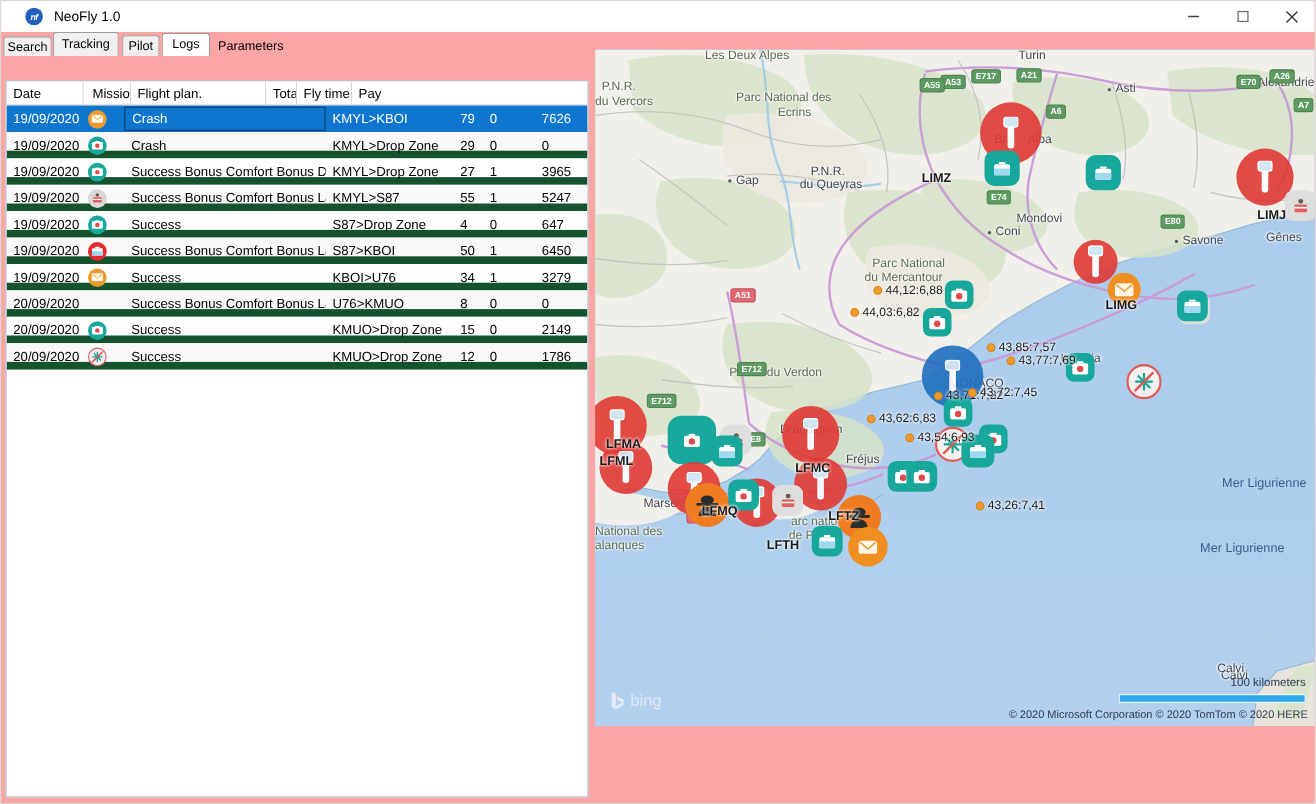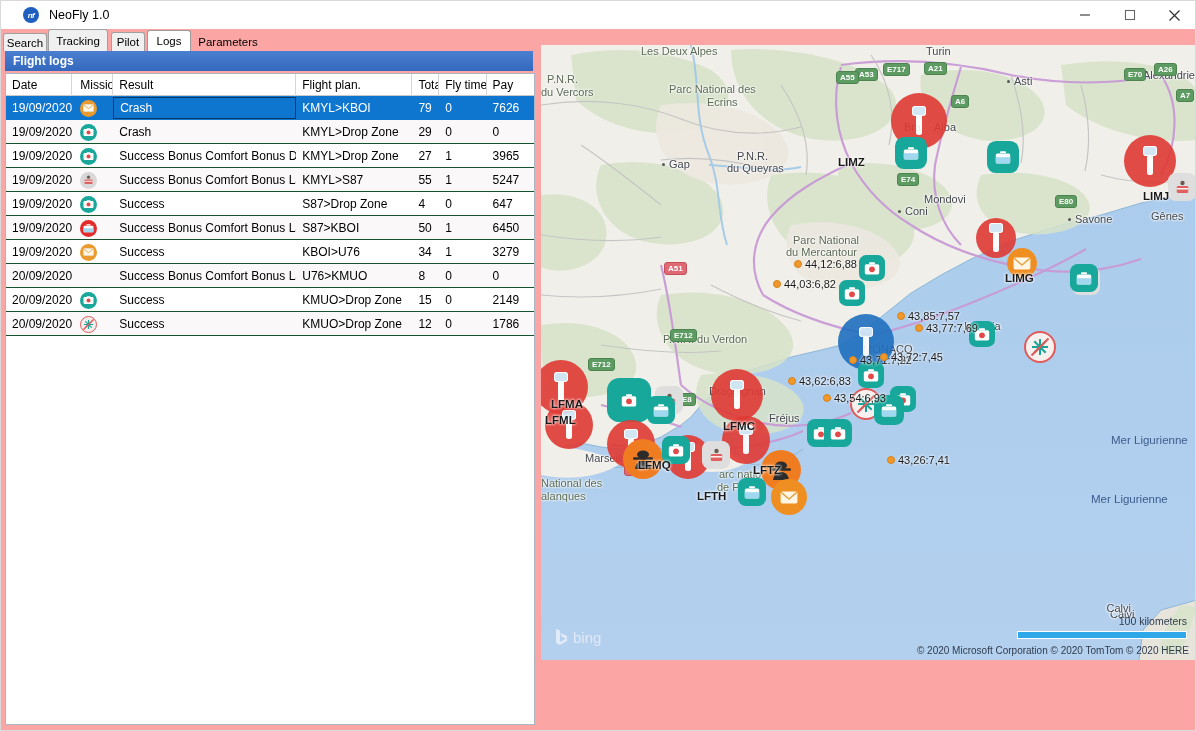--- a/index.html
+++ b/index.html
@@ -91,21 +91,21 @@
     border-right: 1px solid #d6d6d6;
     height: 22px; overflow: hidden; white-space: nowrap;
     cursor: default;
     text-align: center;
   }
   .hcell:last-child { border-right: none; }
 
   #grid-body { width: 528px; }
   .row {
     display: flex; height: 24px; font-size: 12px; color: #000;
-    border-bottom: 1px solid #14532d;
+    border-bottom: 7px solid #14532d;
   }
   .row.odd  { background: #ffffff; }
   .row.even { background: #faf8f8; }
   .row.selected { background: #0f76d0; color: #ffffff; border-bottom-color: #0f76d0; }
   .cell {
     display: flex; align-items: center;
     padding-left: 6px; height: 24px; overflow: hidden; white-space: nowrap;
   }
   .row.selected .cell.result-cell {
     border: 1px solid #0b3a66;
@@ -237,34 +237,28 @@
         <span>Pilot</span>
       </div>
     <div class="tab selected" id="tab3" style="left: 146px; width: 44px; height: 21px;">
         <span>Logs</span>
       </div>
     <div class="tab plain" id="tab4" style="left: 194px; width: 66px; height: 18px;">
         <span>Parameters</span>
       </div>
   </div>
 
-  <div id="panel-header">
-    <span>Flight logs</span>
-  </div>
 
   <div id="grid-wrap">
     <div id="grid-header">
         <div class="hcell c-date">
           <span>Date</span>
         </div>
         <div class="hcell c-mission">
           <span>Mission</span>
-        </div>
-        <div class="hcell c-result">
-          <span>Result</span>
         </div>
         <div class="hcell c-plan">
           <span>Flight plan.</span>
         </div>
         <div class="hcell c-dist">
           <span>Total dist.</span>
         </div>
         <div class="hcell c-time">
           <span>Fly time</span>
         </div>

